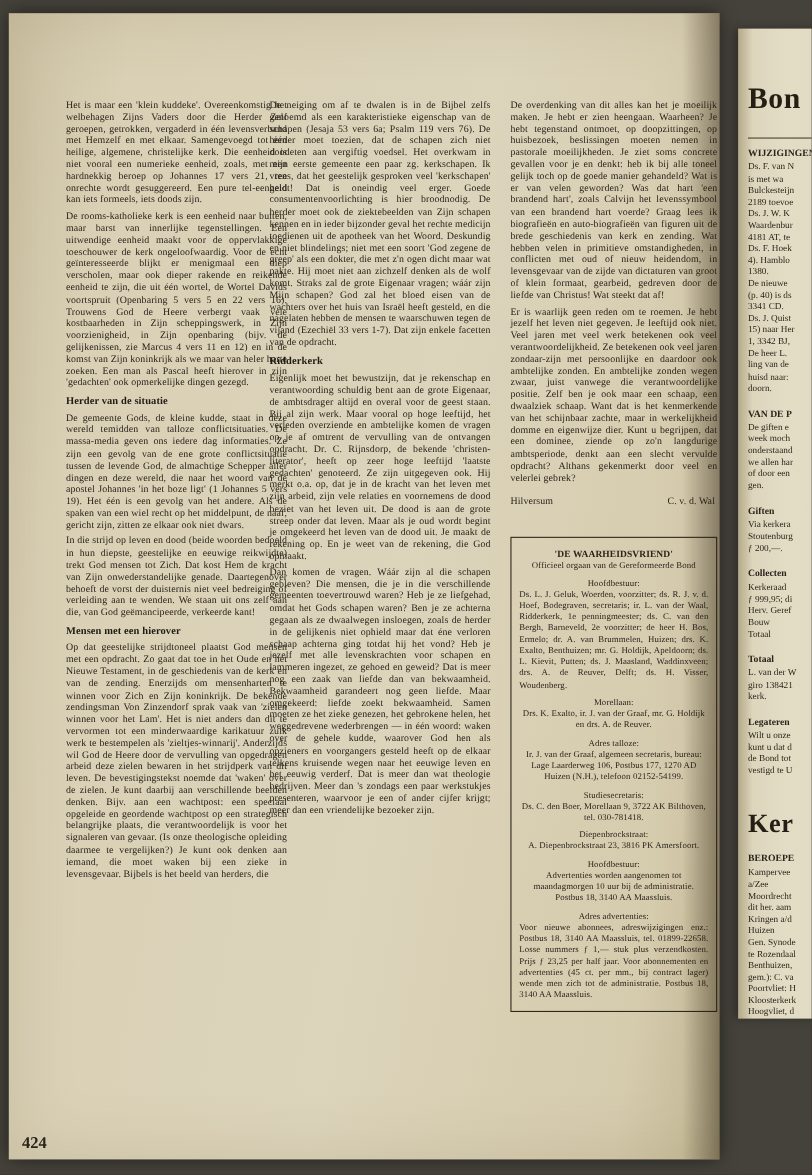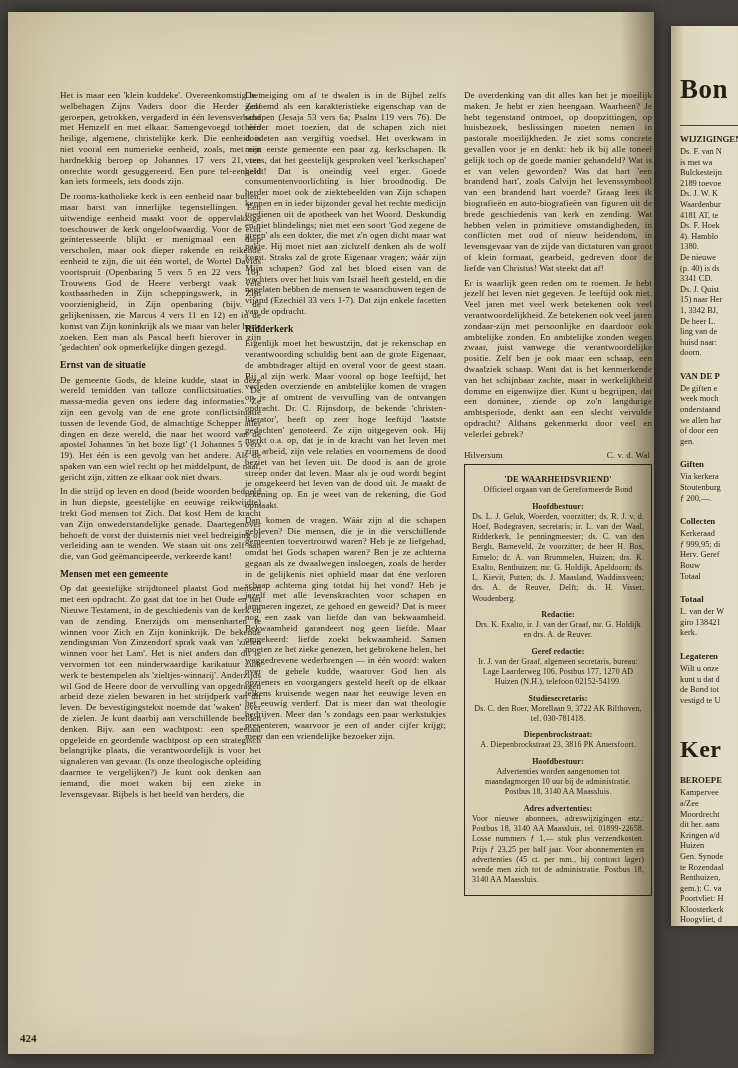--- a/index.html
+++ b/index.html
@@ -13,56 +13,56 @@
           background:linear-gradient(to right,rgba(50,40,20,0),rgba(40,30,14,.42));}
   
   .col{position:absolute;top:78px;width:201px;font-size:9px;line-height:1.2;
        text-align:justify;color:#29231a;letter-spacing:.1px;}
   .col1{left:4px;margin-left:48px;} .col2{left:237px;} .col3{left:456px;width:188px;}
   .col p{margin:0 0 4px 0;}
   .subhead{font-size:9.5px;font-weight:bold;margin:7px 0 3px 0;text-align:left;color:#1f1a12;}
   .verse{font-style:italic;padding-left:24px;margin:2px 0 4px 0;text-align:left;}
   .signature{display:flex;justify-content:space-between;margin-top:10px;padding-right:2px;}
   
-  .infobox{margin-top:4px;border:1.5px solid #2e2819;padding:9px 7px;font-size:8px;
+  .infobox{margin-top:28px;border:1.5px solid #2e2819;padding:9px 7px;font-size:8px;
            line-height:1.28;text-align:center;color:#2a241b;}
   .ib-title{font-weight:bold;font-size:8.6px;}
   .ib-sub{margin-bottom:5px;}
-  .ib-h{font-weight:bold;margin-top:6px;text-align:center;}
+  .ib-h{font-weight:normal;margin-top:6px;text-align:center;}
   .ib-body{text-align:center;}
   .ib-body.just{text-align:justify;}
   
   .page2{position:absolute;left:656px;top:26px;width:82px;height:900px;overflow:hidden;
          background:linear-gradient(to right,#b4a988 0%,#ddd5bc 16%,#e4ddc6 55%,#e0d8bf 100%);
          box-shadow:-3px 0 8px rgba(0,0,0,.35);margin-left:15px;}
   .p2-inner{position:absolute;left:9px;top:0;width:120px;color:#2a241a;}
   .masthead{font-size:27px;font-weight:bold;margin-top:48px;letter-spacing:.5px;
             white-space:nowrap;overflow:hidden;color:#241e14;}
   .masthead2{font-size:24px;margin-top:30px;}
   .np-section{margin-top:12px;}
   .np-section.ruled{border-top:1px solid #4a4232;padding-top:8px;margin-top:20px;}
   .np-h{font-weight:bold;font-size:8.8px;margin-bottom:3px;white-space:nowrap;overflow:hidden;}
   .np-lines div{font-size:8.4px;line-height:10.6px;white-space:nowrap;overflow:hidden;}
   
-  .pagenum{position:absolute;left:12px;top:1020px;font-size:11px;font-weight:bold;color:#29231a;}
+  .pagenum{position:absolute;left:12px;top:1020px;font-size:15px;font-weight:bold;color:#29231a;}
 </style>
 </head>
 <body>
 
 <div class="screen">
 
   <div class="page1">
 
     <div class="col col1">
       <p>Het is maar een 'klein kuddeke'. Overeenkomstig het welbehagen Zijns Vaders door die Herder Zelf geroepen, getrokken, vergaderd in één levensverband met Hemzelf en met elkaar. Samengevoegd tot één heilige, algemene, christelijke kerk. Die eenheid is niet vooral een numerieke eenheid, zoals, met een hardnekkig beroep op Johannes 17 vers 21, ten onrechte wordt gesuggereerd. Een pure tel-eenheid kan iets formeels, iets doods zijn.</p>
       <p>De rooms-katholieke kerk is een eenheid naar buiten, maar barst van innerlijke tegenstellingen. Een uitwendige eenheid maakt voor de oppervlakkige toeschouwer de kerk ongeloofwaardig. Voor de echt geïnteresseerde blijkt er menigmaal een diep verscholen, maar ook dieper rakende en reikende eenheid te zijn, die uit één wortel, de Wortel Davids voortspruit (Openbaring 5 vers 5 en 22 vers 16). Trouwens God de Heere verbergt vaak vele kostbaarheden in Zijn scheppingswerk, in Zijn voorzienigheid, in Zijn openbaring (bijv. de gelijkenissen, zie Marcus 4 vers 11 en 12) en in de komst van Zijn koninkrijk als we maar van heler harte zoeken. Een man als Pascal heeft hierover in zijn 'gedachten' ook opmerkelijke dingen gezegd.</p>
-      <h3 class="subhead">Ernst van de situatie</h3>
+      <h3 class="subhead">Herder van de situatie</h3>
       <p>De gemeente Gods, de kleine kudde, staat in deze wereld temidden van talloze conflictsituaties. De massa-media geven ons iedere dag informaties. Ze zijn een gevolg van de ene grote conflictsituatie tussen de levende God, de almachtige Schepper aller dingen en deze wereld, die naar het woord van de apostel Johannes 'in het boze ligt' (1 Johannes 5 vers 19). Het één is een gevolg van het andere. Als de spaken van een wiel recht op het middelpunt, de naaf, gericht zijn, zitten ze elkaar ook niet dwars.</p>
       <p>In die strijd op leven en dood (beide woorden bedoeld in hun diepste, geestelijke en eeuwige reikwijdte) trekt God mensen tot Zich. Dat kost Hem de kracht van Zijn onwederstandelijke genade. Daartegenover behoeft de vorst der duisternis niet veel bedreiging of verleiding aan te wenden. We staan uit ons zelf aan die, van God geëmancipeerde, verkeerde kant!</p>
-      <h3 class="subhead">Mensen met een gemeente</h3>
+      <h3 class="subhead">Mensen met een hierover</h3>
       <p>Op dat geestelijke strijdtoneel plaatst God mensen met een opdracht. Zo gaat dat toe in het Oude en het Nieuwe Testament, in de geschiedenis van de kerk en van de zending. Enerzijds om mensenharten te winnen voor Zich en Zijn koninkrijk. De bekende zendingsman Von Zinzendorf sprak vaak van 'zielen winnen voor het Lam'. Het is niet anders dan dit te vervormen tot een minderwaardige karikatuur zulk werk te bestempelen als 'zieltjes-winnarij'. Anderzijds wil God de Heere door de vervulling van opgedragen arbeid deze zielen bewaren in het strijdperk van dit leven. De bevestigingstekst noemde dat 'waken' over de zielen. Je kunt daarbij aan verschillende beelden denken. Bijv. aan een wachtpost: een speciaal opgeleide en geordende wachtpost op een strategisch belangrijke plaats, die verantwoordelijk is voor het signaleren van gevaar. (Is onze theologische opleiding daarmee te vergelijken?) Je kunt ook denken aan iemand, die moet waken bij een zieke in levensgevaar. Bijbels is het beeld van herders, die</p>
     </div>
 
     <div class="col col2">
       <p>De neiging om af te dwalen is in de Bijbel zelfs genoemd als een karakteristieke eigenschap van de schapen (Jesaja 53 vers 6a; Psalm 119 vers 76). De herder moet toezien, dat de schapen zich niet doodeten aan vergiftig voedsel. Het overkwam in mijn eerste gemeente een paar zg. kerkschapen. Ik vrees, dat het geestelijk gesproken veel 'kerkschapen' geldt! Dat is oneindig veel erger. Goede consumentenvoorlichting is hier broodnodig. De herder moet ook de ziektebeelden van Zijn schapen kennen en in ieder bijzonder geval het rechte medicijn toedienen uit de apotheek van het Woord. Deskundig en niet blindelings; niet met een soort 'God zegene de greep' als een dokter, die met z'n ogen dicht maar wat pakte. Hij moet niet aan zichzelf denken als de wolf komt. Straks zal de grote Eigenaar vragen; wáár zijn Mijn schapen? God zal het bloed eisen van de wachters over het huis van Israël heeft gesteld, en die nagelaten hebben de mensen te waarschuwen tegen de vijand (Ezechiël 33 vers 1-7). Dat zijn enkele facetten van de opdracht.</p>
       <h3 class="subhead">Ridderkerk</h3>
       <p>Eigenlijk moet het bewustzijn, dat je rekenschap en verantwoording schuldig bent aan de grote Eigenaar, de ambtsdrager altijd en overal voor de geest staan. Bij al zijn werk. Maar vooral op hoge leeftijd, het verleden overziende en ambtelijke komen de vragen op je af omtrent de vervulling van de ontvangen opdracht. Dr. C. Rijnsdorp, de bekende 'christen-literator', heeft op zeer hoge leeftijd 'laatste gedachten' genoteerd. Ze zijn uitgegeven ook. Hij merkt o.a. op, dat je in de kracht van het leven met zijn arbeid, zijn vele relaties en voornemens de dood beziet van het leven uit. De dood is aan de grote streep onder dat leven. Maar als je oud wordt begint je omgekeerd het leven van de dood uit. Je maakt de rekening op. En je weet van de rekening, die God opmaakt.</p>
       <p>Dan komen de vragen. Wáár zijn al die schapen gebleven? Die mensen, die je in die verschillende gemeenten toevertrouwd waren? Heb je ze liefgehad, omdat het Gods schapen waren? Ben je ze achterna gegaan als ze dwaalwegen insloegen, zoals de herder in de gelijkenis niet ophield maar dat éne verloren schaap achterna ging totdat hij het vond? Heb je jezelf met alle levenskrachten voor schapen en lammeren ingezet, ze gehoed en geweid? Dat is meer nog een zaak van liefde dan van bekwaamheid. Bekwaamheid garandeert nog geen liefde. Maar omgekeerd: liefde zoekt bekwaamheid. Samen moeten ze het zieke genezen, het gebrokene helen, het weggedrevene wederbrengen — in één woord: waken over de gehele kudde, waarover God hen als opzieners en voorgangers gesteld heeft op de elkaar telkens kruisende wegen naar het eeuwige leven en het eeuwig verderf. Dat is meer dan wat theologie bedrijven. Meer dan 's zondags een paar werkstukjes presenteren, waarvoor je een of ander cijfer krijgt; meer dan een vriendelijke bezoeker zijn.</p>
     </div>
 
@@ -74,24 +74,24 @@
         <span>C. v. d. Wal</span>
       </div>
 
       <div class="infobox">
         <div class="ib-title">'DE WAARHEIDSVRIEND'</div>
         <div class="ib-sub">Officieel orgaan van de Gereformeerde Bond</div>
 
         <div class="ib-h">Hoofdbestuur:</div>
         <div class="ib-body just">Ds. L. J. Geluk, Woerden, voorzitter; ds. R. J. v. d. Hoef, Bodegraven, secretaris; ir. L. van der Waal, Ridderkerk, 1e penningmeester; ds. C. van den Bergh, Barneveld, 2e voorzitter; de heer H. Bos, Ermelo; dr. A. van Brummelen, Huizen; drs. K. Exalto, Benthuizen; mr. G. Holdijk, Apeldoorn; ds. L. Kievit, Putten; ds. J. Maasland, Waddinxveen; drs. A. de Reuver, Delft; ds. H. Visser, Woudenberg.</div>
 
-        <div class="ib-h">Redactie:</div>
+        <div class="ib-h">Morellaan:</div>
         <div class="ib-body">Drs. K. Exalto, ir. J. van der Graaf, mr. G. Holdijk en drs. A. de Reuver.</div>
 
-        <div class="ib-h">Geref redactie:</div>
+        <div class="ib-h">Adres talloze:</div>
         <div class="ib-body">Ir. J. van der Graaf, algemeen secretaris, bureau: Lage Laarderweg 106, Postbus 177, 1270 AD Huizen (N.H.), telefoon 02152-54199.</div>
 
         <div class="ib-h">Studiesecretaris:</div>
         <div class="ib-body">Ds. C. den Boer, Morellaan 9, 3722 AK Bilthoven, tel. 030-781418.</div>
 
         <div class="ib-h">Diepenbrockstraat:</div>
         <div class="ib-body">A. Diepenbrockstraat 23, 3816 PK Amersfoort.</div>
 
         <div class="ib-h">Hoofdbestuur:</div>
         <div class="ib-body">Advertenties worden aangenomen tot maandagmorgen 10 uur bij de administratie. Postbus 18, 3140 AA Maassluis.</div>

